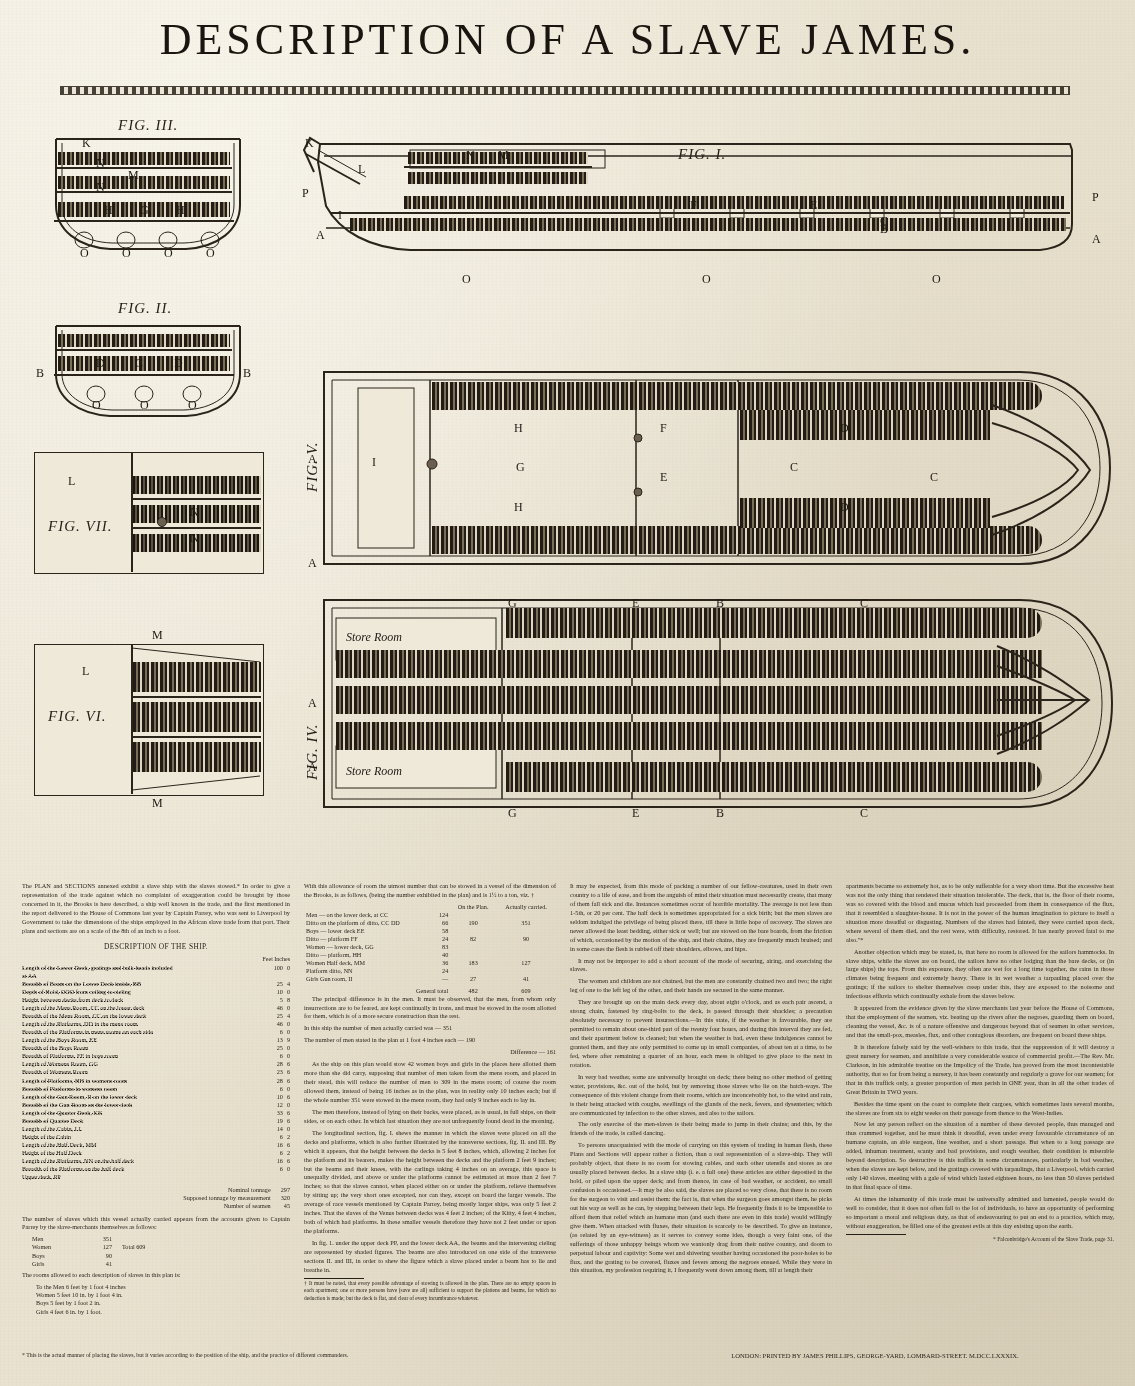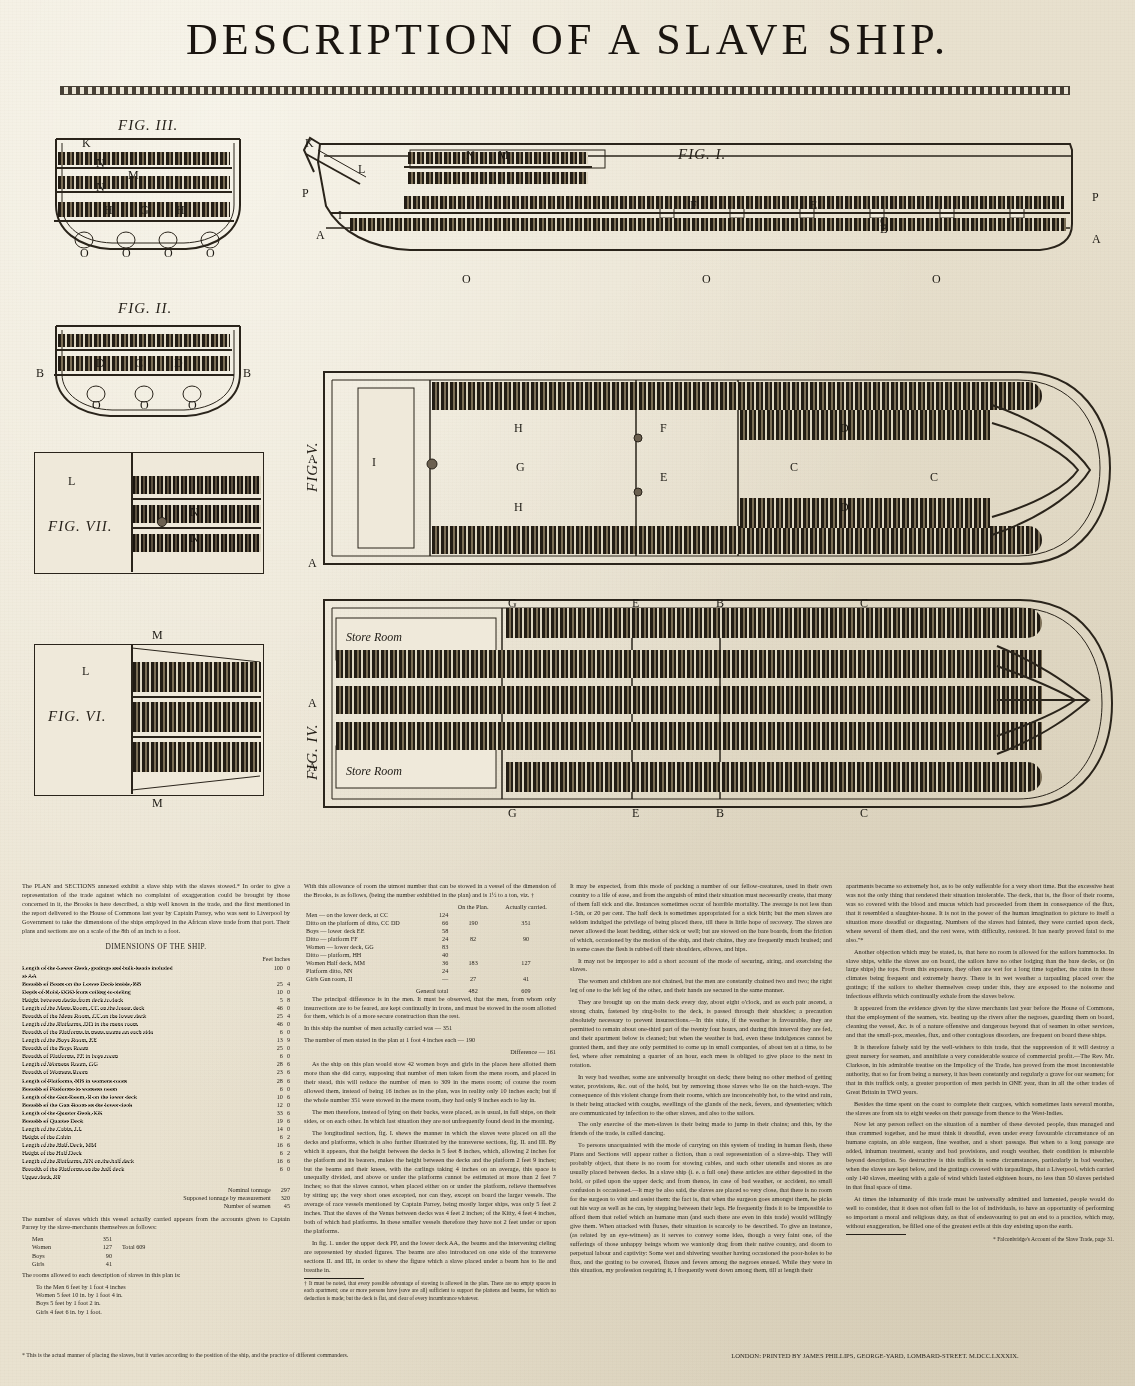--- a/index.html
+++ b/index.html
@@ -97,21 +97,21 @@
   table.cc td.r{text-align:right;}
   table.cc td.c{text-align:center;}
   .hr{border-top:1px solid #241f18;height:0;margin:1px 0;}
 </style>
 </head>
 <body>
 
 <div class="sheet"></div>
 <div class="grain"></div>
 
-<div class="title">DESCRIPTION OF A SLAVE SHIP.</div>
+<div class="title">DESCRIPTION OF A SLAVE JAMES.</div>
 <div class="rule"></div>
 
 <div class="figcap" style="left:118px;top:117px;">FIG. III.</div>
 <div>
 
   <svg width="200" height="130" style="position:absolute;left:48px;top:135px;">
     <path d="M8,4 L8,70 C8,95 30,112 62,114 L138,114 C170,112 192,95 192,70 L192,4" fill="none" stroke="#2a241b" stroke-width="2"></path>
     <path d="M14,8 L14,70 C14,92 34,107 64,108 L136,108 C166,107 186,92 186,70 L186,8" fill="none" stroke="#2a241b" stroke-width="1"></path>
     <line x1="8" y1="4" x2="192" y2="4" stroke="#2a241b" stroke-width="2"></line>
   </svg>
@@ -338,21 +338,21 @@
   <div class="lblb" style="left:508px;top:806px;">G</div>
   <div class="lblb" style="left:632px;top:806px;">E</div>
   <div class="lblb" style="left:716px;top:806px;">B</div>
   <div class="lblb" style="left:860px;top:806px;">C</div>
 </div>
 
 <div class="cols">
 
   <div class="col c1">
     <p class="noind">The PLAN and SECTIONS annexed exhibit a slave ship with the slaves stowed.* In order to give a representation of the trade against which no complaint of exaggeration could be brought by those concerned in it, the Brooks is here described, a ship well known in the trade, and the first mentioned in the report delivered to the House of Commons last year by Captain Parrey, who was sent to Liverpool by Government to take the dimensions of the ships employed in the African slave trade from that port. Their plans and sections are on a scale of the 8th of an inch to a foot.</p>
-    <div class="dimhead">DIMENSIONS OF THE SHIP.</div>
+    <div class="dimhead">DESCRIPTION OF THE SHIP.</div>
     <div style="text-align:right;font-size:6px;">Feet Inches</div>
     <table class="dims">
       <tbody id="dims-body">
           <tr>
             <td class="d"><span class="t">Length of the Lower Deck, gratings and bulk-heads included</span></td>
             <td class="n">100</td>
             <td class="n">0</td>
           </tr>
           <tr>
             <td class="d"><span class="t">at AA</span></td>

